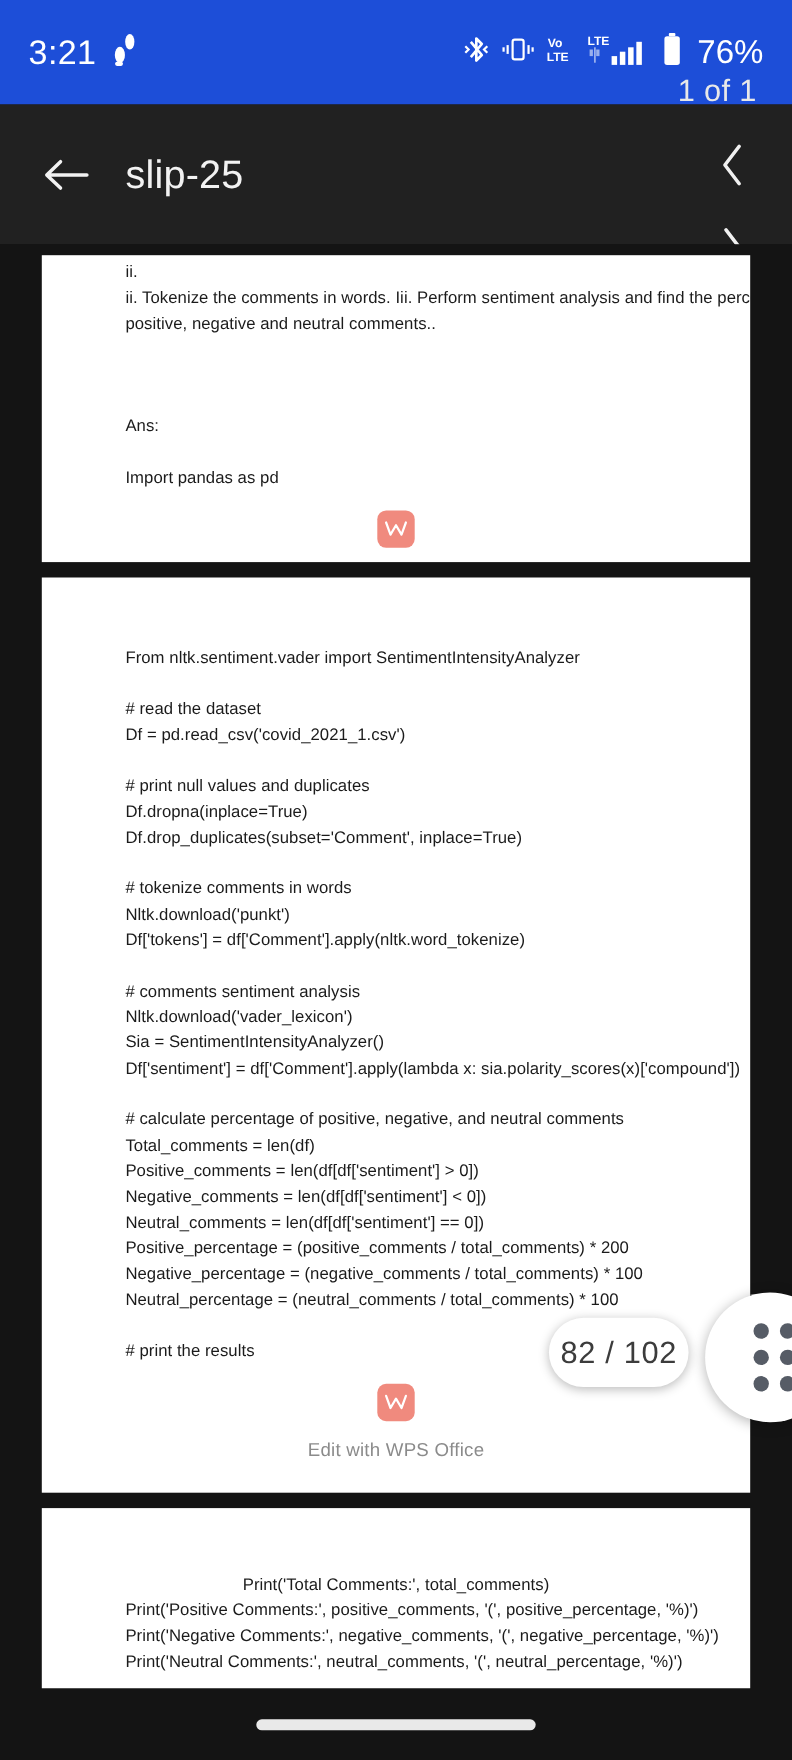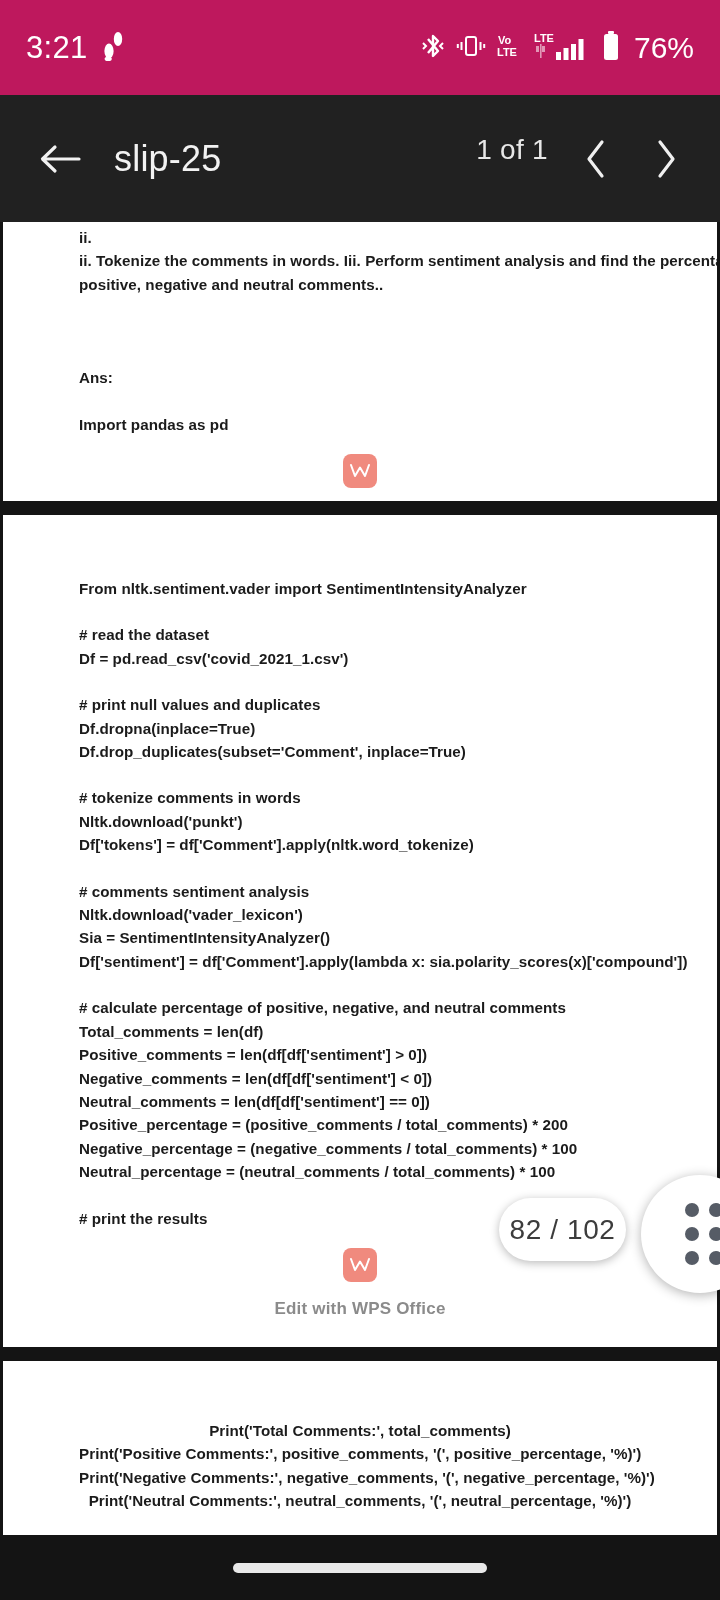--- a/index.html
+++ b/index.html
@@ -7,52 +7,51 @@
     width:720px; height:1600px;
     background:#141414;
     font-family:"Liberation Sans", sans-serif;
     overflow:hidden;
   }
   .phone { position:relative; width:720px; height:1600px; background:#141414; overflow:hidden; }
 
   
   .statusbar {
     position:absolute; top:0; left:0; width:720px; height:95px;
-    background:#be185d; display:flex; align-items:center;
+    background:#1d4ed8; display:flex; align-items:center;
     padding:0 26px; color:#ffffff;
   }
   .sb-left { display:flex; align-items:center; gap:14px; }
   .sb-time { font-size:31px; font-weight:400; letter-spacing:0.3px; }
   .sb-right { margin-left:auto; display:flex; align-items:center; gap:11px; }
   .sb-battery-text { font-size:30px; font-weight:400; margin-left:2px; }
   .icn { display:block; }
 
   
   .appbar {
     position:absolute; top:95px; left:0; width:720px; height:127px;
     background:#212121; display:flex; align-items:center; padding:0 32px;
   }
   .back-btn { width:56px; height:56px; display:flex; align-items:center; justify-content:center; cursor:pointer; }
   .doc-title {
     margin-left:26px; color:#f2f2f2; font-size:36px; font-weight:400; letter-spacing:0.2px;
     white-space:nowrap; overflow:hidden; text-overflow:ellipsis; max-width:340px;
   }
-  .ab-right { margin-left:auto; display:flex; align-items:flex-start; gap:26px; }
+  .ab-right { margin-left:auto; display:flex; align-items:flex-end; gap:26px;flex-direction:column; }
   .page-counter { color:#e8e8e8; font-size:28px; letter-spacing:0.3px; }
   .chev { width:44px; height:50px; display:flex; align-items:center; justify-content:center; cursor:pointer; }
 
   
   .viewport {
     position:absolute; top:222px; left:0; width:720px; height:1313px;
     background:#141414; overflow:hidden;
   }
   .page {
-    position:relative; width:714px; margin:0 auto 14px auto; background:#ffffff;
+    position:relative; width:644px; margin:10px auto 14px auto; background:#ffffff;
     overflow:hidden;
-    font-weight:bold;
   }
   .page-inner { padding:0 76px; position:relative; }
   .ln {
     font-size:15.2px; line-height:23.4px; color:#1b1b1b; white-space:pre;
     letter-spacing:0.05px;
   }
   .gap-s { height:23px; }
   .gap-l { height:70px; }
 
   

